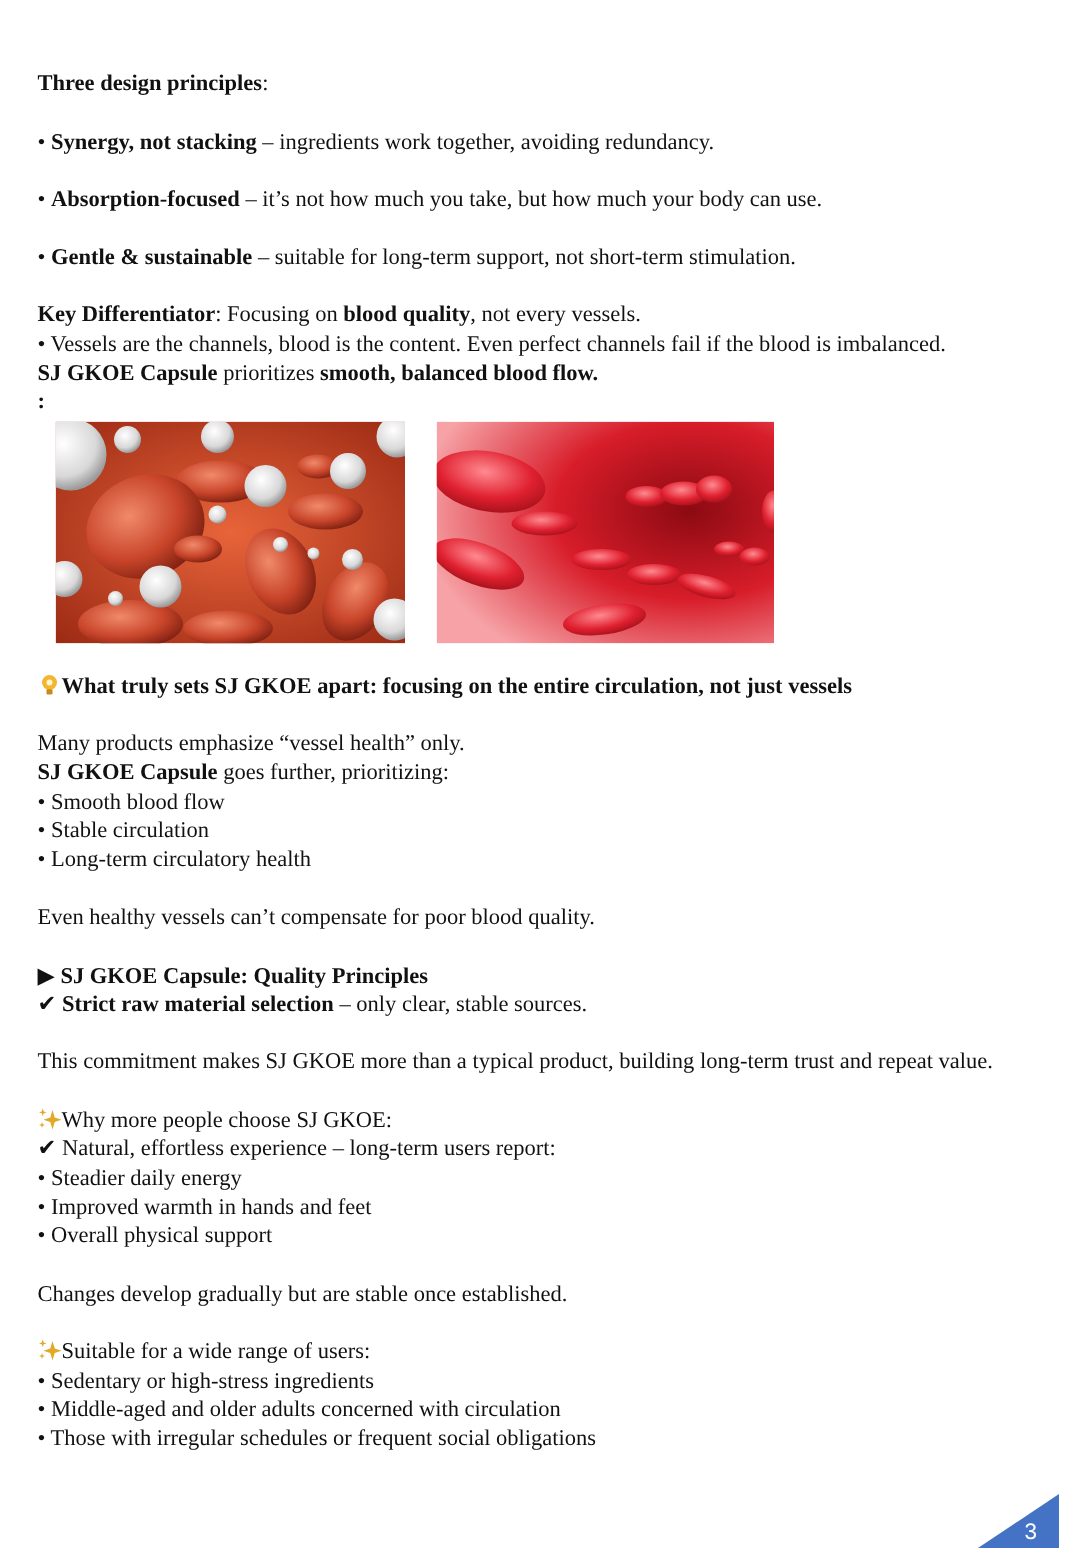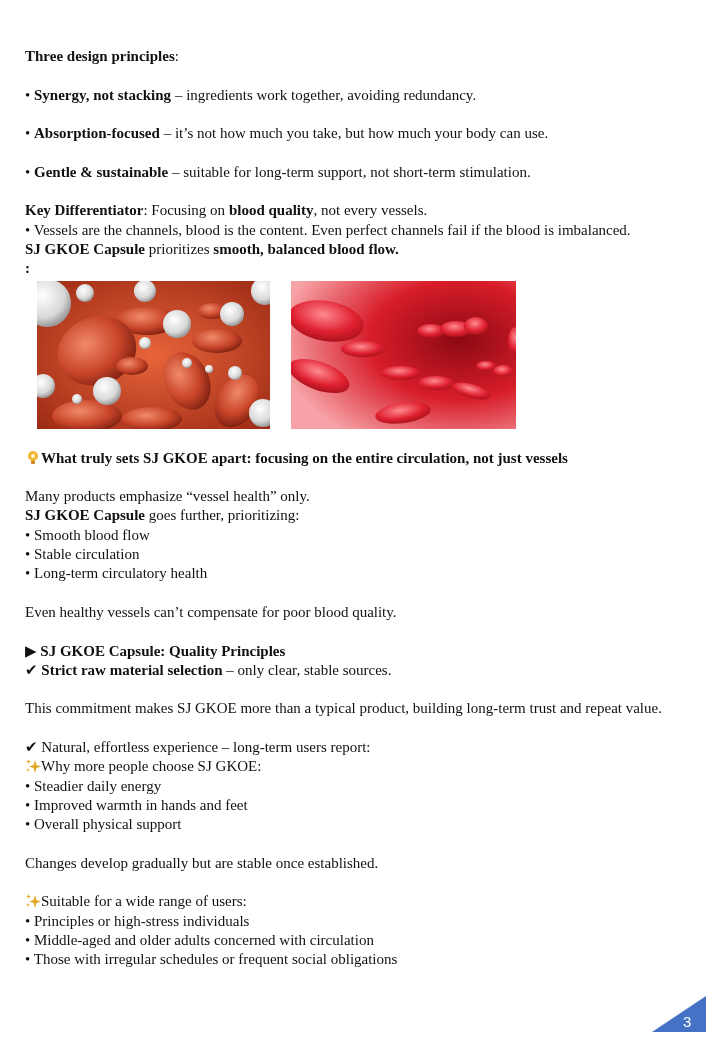--- a/index.html
+++ b/index.html
@@ -135,47 +135,47 @@
   <div class="gap"></div>
   <div class="line">Even healthy vessels can’t compensate for poor blood quality.</div>
   <div class="gap"></div>
 
   <div class="line"><span>▶</span> <b>SJ GKOE Capsule: Quality Principles</b></div>
   <div class="line"><span>✔</span> <b>Strict raw material selection</b><span> – only clear, stable sources.</span></div>
   <div class="gap"></div>
   <div class="line">This commitment makes SJ GKOE more than a typical product, building long-term trust and repeat value.</div>
   <div class="gap"></div>
 
-  <div class="line">✔ Natural, effortless experience – long-term users report:</div>
   <div class="line">
     <span class="icon-inline">
       <svg viewBox="0 0 16 16" width="16" height="16">
           <path d="M10 2 L11.5 7 L16 8.5 L11.5 10 L10 15 L8.5 10 L4 8.5 L8.5 7 Z" fill="#e2a829"></path>
           <path d="M3.5 1 L4.2 3 L6 3.6 L4.2 4.2 L3.5 6 L2.8 4.2 L1 3.6 L2.8 3 Z" fill="#e2a829"></path>
           <path d="M3 10 L3.5 11.5 L5 12 L3.5 12.5 L3 14 L2.5 12.5 L1 12 L2.5 11.5 Z" fill="#e2a829"></path>
         </svg>
     </span><span>Why more people choose SJ GKOE:</span>
   </div>
+  <div class="line">✔ Natural, effortless experience – long-term users report:</div>
   <div class="line">• Steadier daily energy</div>
   <div class="line">• Improved warmth in hands and feet</div>
   <div class="line">• Overall physical support</div>
   <div class="gap"></div>
   <div class="line">Changes develop gradually but are stable once established.</div>
   <div class="gap"></div>
 
   <div class="line">
     <span class="icon-inline">
       <svg viewBox="0 0 16 16" width="16" height="16">
           <path d="M10 2 L11.5 7 L16 8.5 L11.5 10 L10 15 L8.5 10 L4 8.5 L8.5 7 Z" fill="#e2a829"></path>
           <path d="M3.5 1 L4.2 3 L6 3.6 L4.2 4.2 L3.5 6 L2.8 4.2 L1 3.6 L2.8 3 Z" fill="#e2a829"></path>
           <path d="M3 10 L3.5 11.5 L5 12 L3.5 12.5 L3 14 L2.5 12.5 L1 12 L2.5 11.5 Z" fill="#e2a829"></path>
         </svg>
     </span><span>Suitable for a wide range of users:</span>
   </div>
-  <div class="line">• Principles or high-stress individuals</div>
+  <div class="line">• Sedentary or high-stress ingredients</div>
   <div class="line">• Middle-aged and older adults concerned with circulation</div>
   <div class="line">• Those with irregular schedules or frequent social obligations</div>
 </div>
 
 <svg class="page-corner" viewBox="0 0 54 36">
   <polygon id="corner-poly" points="0,36 54,36 54,0" fill="#4472c4"></polygon>
 </svg>
 <div class="page-num">3</div>
 
 </body></html>

